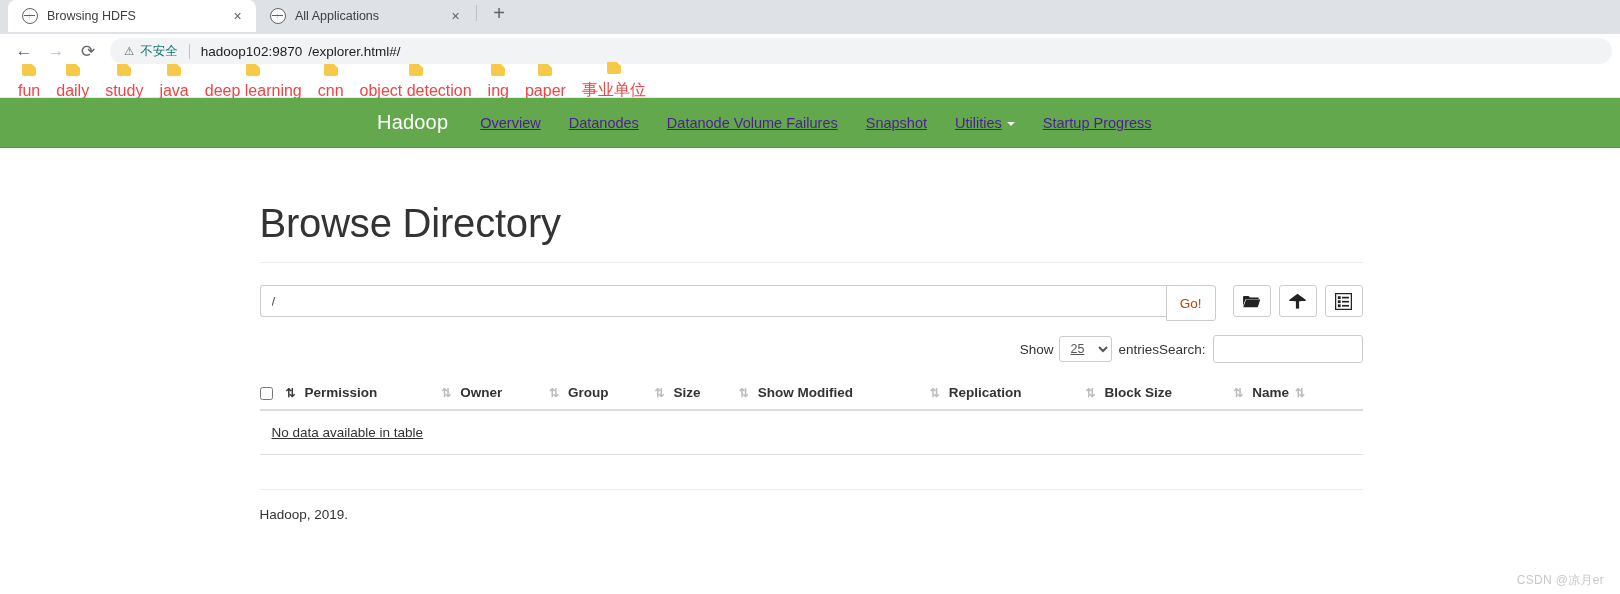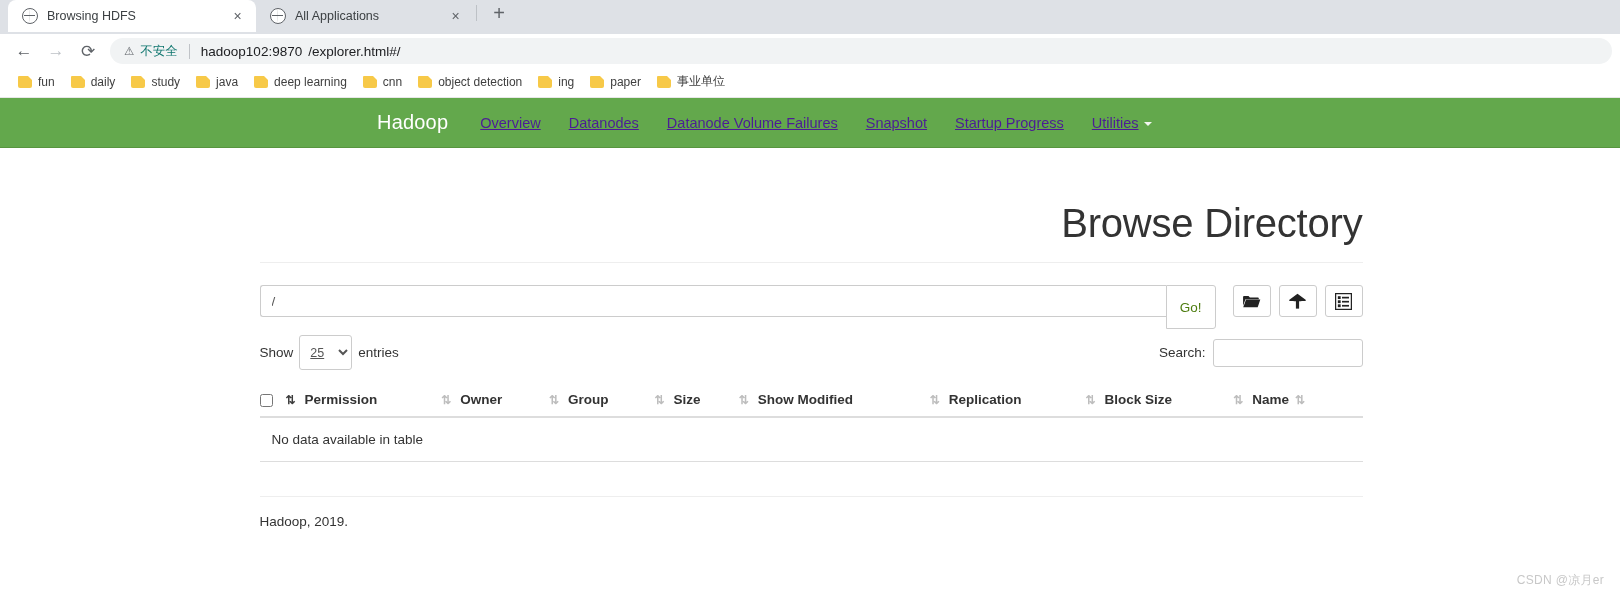--- a/index.html
+++ b/index.html
@@ -119,24 +119,25 @@
     background: #fff;
     display: flex;
     align-items: center;
     gap: 0px;
     padding: 0 6px 2px 10px;
     border-bottom: 1px solid #e7e7e7;
   }
   .bm {
     display:flex; align-items:center; gap:6px;
     padding: 2px 8px;
-    font-size: 12px;
-    color: #404040;
+    font-size: 16px;
+    color: #ef4444;
     white-space: nowrap;
     border-radius: 4px;
+    flex-direction: column;
   }
   .bm-folder {
     width: 14px; height: 12px;
     background: #f7c948;
     border-radius: 1px 3px 2px 2px;
     position: relative;
     flex: none;
   }
   .bm-folder::after {
     content:"";
@@ -186,21 +187,20 @@
     margin: 0 auto;
     padding-left: 2px;
   }
 
   .page-title {
     font-size: 40px;
     font-weight: 400;
     color: #333;
     margin: 53px 0 16px 0;
     letter-spacing: -0.2px;
-    text-align: right;
   }
   .hr { border-top: 1px solid #eeeeee; margin: 0 0 22px 0; }
 
   .path-row { display: flex; align-items: center; gap: 0; }
   .input-group {
     flex: 1 1 auto;
     display: flex;
     height: 32px;
   }
   .path-input {
@@ -210,51 +210,51 @@
     border-right: none;
     border-radius: 3px 0 0 3px;
     padding: 0 11px;
     font-size: 13.5px;
     color: #555;
     font-family: "Liberation Sans", sans-serif;
     outline: none;
     background: #fff;
   }
   .go-btn {
-    height: 44px;
+    height: 36px;
     min-width: 48px;
     border: 1px solid #cccccc;
     border-radius: 0 3px 3px 0;
     background: #ffffff;
-    color: #4d7c0f;
+    color: #c2410c;
     font-size: 13.5px;
     padding: 0 13px;
     cursor: pointer;
     font-family: "Liberation Sans", sans-serif;
   }
   .icon-btn-group { display: flex; gap: 8px; margin-left: 17px; }
   .icon-btn {
     width: 38px; height: 32px;
     border: 1px solid #cccccc;
     border-radius: 3px;
     background: #fff;
     display: flex; align-items: center; justify-content: center;
     cursor: pointer;
     color: #222;
   }
 
   .table-controls {
     display: flex;
     align-items: center;
-    justify-content: space-between;
+    justify-content: flex-end;
     margin-top: 18px;
   }
   .dt-length { font-size: 13.5px; color: #333; display:flex; align-items:center; gap:6px; }
   .dt-length select {
-    height: 35px;
+    height: 26px;
     border: 1px solid #cccccc;
     border-radius: 3px;
     font-size: 12.5px;
     padding: 2px 4px 2px 6px;
     color: #555;
     background: #fff;
     font-family: "Liberation Sans", sans-serif;
     text-decoration: underline;
   }
   .dt-filter { font-size: 13.5px; color: #333; display:flex; align-items:center; gap:7px; }
@@ -293,20 +293,21 @@
     top: 0px;
   }
   .sort-ic.active { color: #3c3c3c; }
   .sort-ic.trail { margin-right: 0; margin-left: 6px; }
   td.empty {
     text-align: left;
     padding: 14px 0 14px 12px;
     font-size: 13.5px;
     color: #333;
     border-bottom: 1px solid #dddddd;
+    text-decoration: underline;
   }
 
   .table-footer {
     display: flex;
     align-items: center;
     justify-content: space-between;
     margin-top: 14px;
   }
   .dt-info { font-size: 13.5px; color: #333; }
   .pager { display: flex; }
@@ -411,22 +412,22 @@
   </div>
 
   <div class="page">
 
     <div class="navbar">
       <div class="brand">Hadoop</div>
       <div class="nav-item">Overview</div>
       <div class="nav-item">Datanodes</div>
       <div class="nav-item">Datanode Volume Failures</div>
       <div class="nav-item">Snapshot</div>
+      <div class="nav-item"><span>Utilities</span><span class="caret"></span></div>
       <div class="nav-item">Startup Progress</div>
-      <div class="nav-item"><span>Utilities</span><span class="caret"></span></div>
     </div>
 
     <div class="container">
 
       <h1 class="page-title">Browse Directory</h1>
       <div class="hr"></div>
 
       <div class="path-row">
         <div class="input-group">
           <input class="path-input" type="text" value="/" style="">

